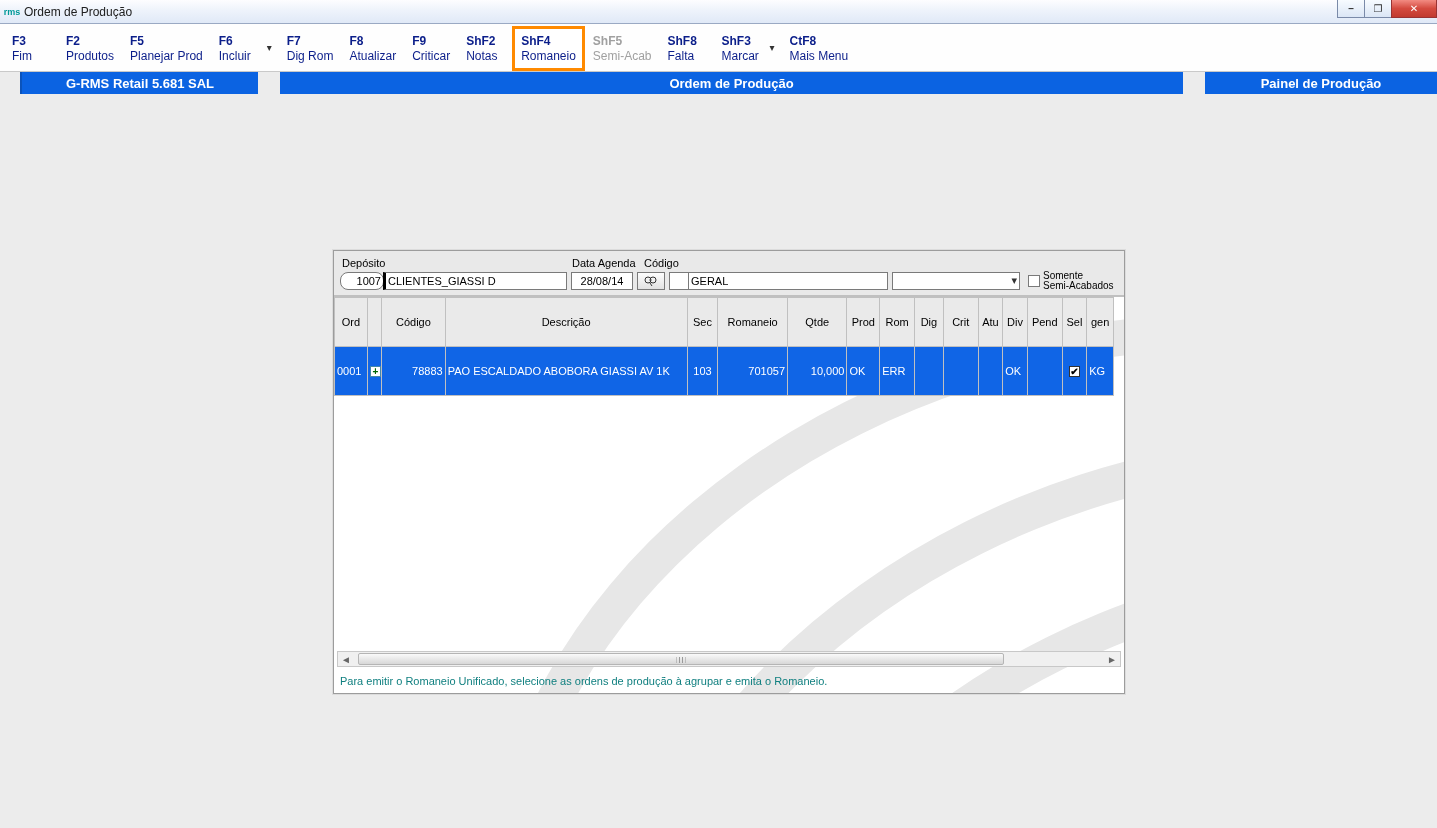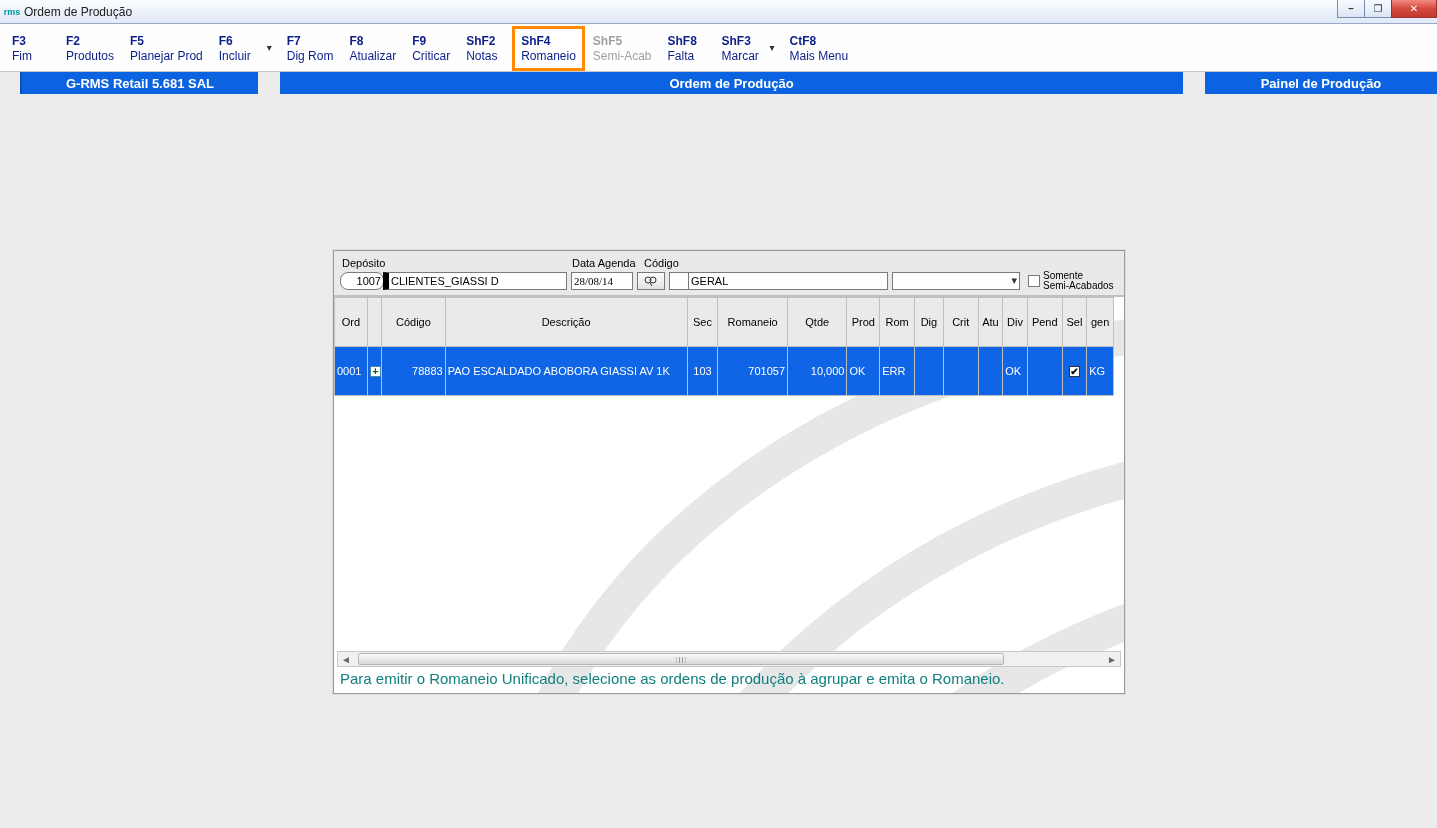--- a/index.html
+++ b/index.html
@@ -152,22 +152,22 @@
   .lbl.deposito { width: 232px; padding-left: 2px; }
   .lbl.data     { width: 72px; }
   .lbl.secao    { width: 60px; }
 
   .inputs-row > * { margin-right: 0; }
   .inp, .sel {
     height: 18px; border: 1px solid #7a7a7a; background: #fff;
     font-size: 11px; padding: 0 2px;
   }
   .inp.dep-code { width: 44px; text-align: right; border-radius: 8px; }
-  .inp.dep-name { width: 184px; margin-left: -1px; border-left:6px solid #000000;}
-  .inp.date     { width: 62px; margin-left: 4px; font-family: Liberation Serif, serif; }
+  .inp.dep-name { width: 184px; margin-left: -1px; border-left:3px solid #000000;}
+  .inp.date     { width: 62px; text-align: center; margin-left: 4px; }
   .btn-icon {
     width: 28px; height: 18px;
     border: 1px solid #7a7a7a;
     background: linear-gradient(#fdfdfd,#e2e2e2);
     display: inline-flex; align-items: center; justify-content: center;
     margin-left: 4px;
   }
   .inp.sec-code { width: 20px; margin-left: 4px; }
   .inp.sec-name { width: 200px; margin-left: -1px; }
   .sel.free     { width: 128px; margin-left: 4px; position: relative;}
@@ -241,21 +241,21 @@
   }
   .hscroll .grip {
     position:absolute; top:3px; left:50%; width:9px; height:6px;
     background: repeating-linear-gradient(90deg,#999 0 1px,transparent 1px 3px);
     transform: translateX(-50%);
   }
 
   
   .hint {
     position: absolute; left: 6px; bottom: 6px; right: 6px;
-    color: #0f7f7f; font-size: 15px;
+    color: #0f7f7f; font-size: 11px;
     z-index: 3;
   }
 
   
   .c-ord{width:32px}.c-exp{width:14px}.c-cod{width:62px}.c-desc{width:236px}
   .c-sec{width:30px}.c-rom{width:68px}.c-qt{width:58px}.c-prod{width:32px}
   .c-romc{width:34px}.c-dig{width:28px}.c-crit{width:34px}.c-atu{width:24px}
   .c-div{width:24px}.c-pend{width:34px}.c-sel{width:24px}.c-gen{width:26px}
 </style>
 </head>

